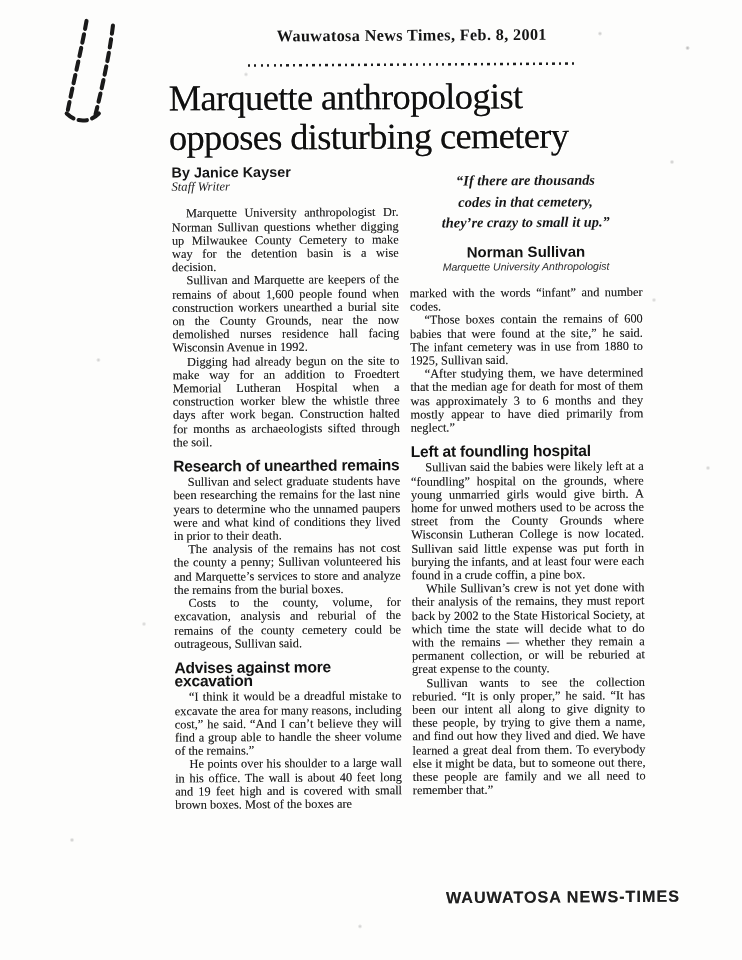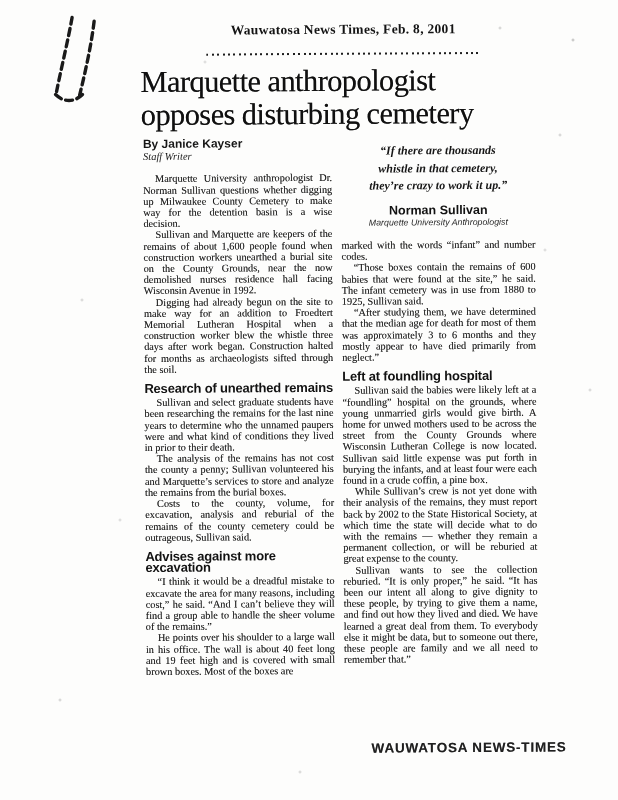--- a/index.html
+++ b/index.html
@@ -151,22 +151,22 @@
           <p class="body-p">The analysis of the remains has not cost the county a penny; Sullivan volunteered his and Marquette’s services to store and analyze the remains from the burial boxes.</p>
           <p class="body-p">Costs to the county, volume, for excavation, analysis and reburial of the remains of the county cemetery could be outrageous, Sullivan said.</p>
           <h3 class="subhead">Advises against more excavation</h3>
           <p class="body-p">“I think it would be a dreadful mistake to excavate the area for many reasons, including cost,” he said. “And I can’t believe they will find a group able to handle the sheer volume of the remains.”</p>
           <p class="body-p">He points over his shoulder to a large wall in his office. The wall is about 40 feet long and 19 feet high and is covered with small brown boxes. Most of the boxes are</p>
         </div>
 
         <div class="col col-right">
           <div class="pullquote">
             <div class="pq-line">“If there are thousands</div>
-            <div class="pq-line">whistle in that cemetery,</div>
-            <div class="pq-line">they’re crazy to work it up.”</div>
+            <div class="pq-line">codes in that cemetery,</div>
+            <div class="pq-line">they’re crazy to small it up.”</div>
             <div class="pq-attr">Norman Sullivan</div>
             <div class="pq-role">Marquette University Anthropologist</div>
           </div>
           <p class="body-p no-indent">marked with the words “infant” and number codes.</p>
           <p class="body-p">“Those boxes contain the remains of 600 babies that were found at the site,” he said. The infant cemetery was in use from 1880 to 1925, Sullivan said.</p>
           <p class="body-p">“After studying them, we have determined that the median age for death for most of them was approximately 3 to 6 months and they mostly appear to have died primarily from neglect.”</p>
           <h3 class="subhead">Left at foundling hospital</h3>
           <p class="body-p">Sullivan said the babies were likely left at a “foundling” hospital on the grounds, where young unmarried girls would give birth. A home for unwed mothers used to be across the street from the County Grounds where Wisconsin Lutheran College is now located. Sullivan said little expense was put forth in burying the infants, and at least four were each found in a crude coffin, a pine box.</p>
           <p class="body-p">While Sullivan’s crew is not yet done with their analysis of the remains, they must report back by 2002 to the State Historical Society, at which time the state will decide what to do with the remains — whether they remain a permanent collection, or will be reburied at great expense to the county.</p>
           <p class="body-p">Sullivan wants to see the collection reburied. “It is only proper,” he said. “It has been our intent all along to give dignity to these people, by trying to give them a name, and find out how they lived and died. We have learned a great deal from them. To everybody else it might be data, but to someone out there, these people are family and we all need to remember that.”</p>

